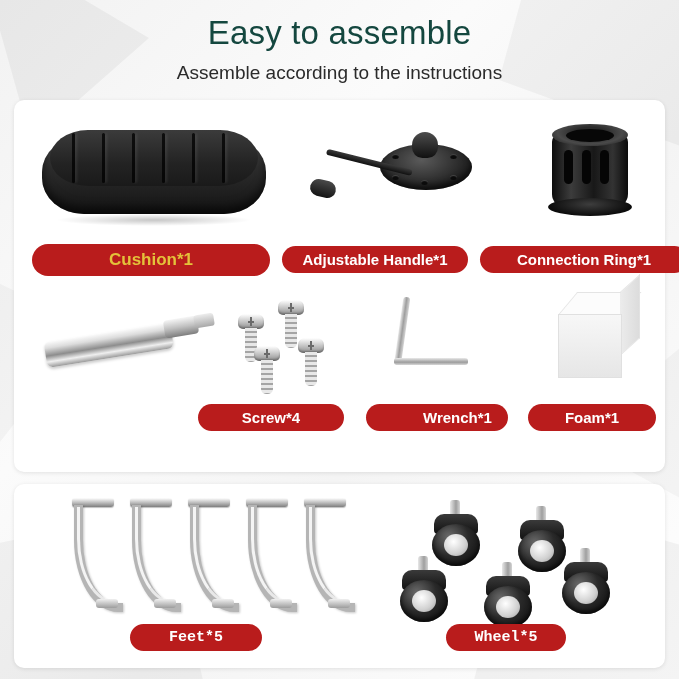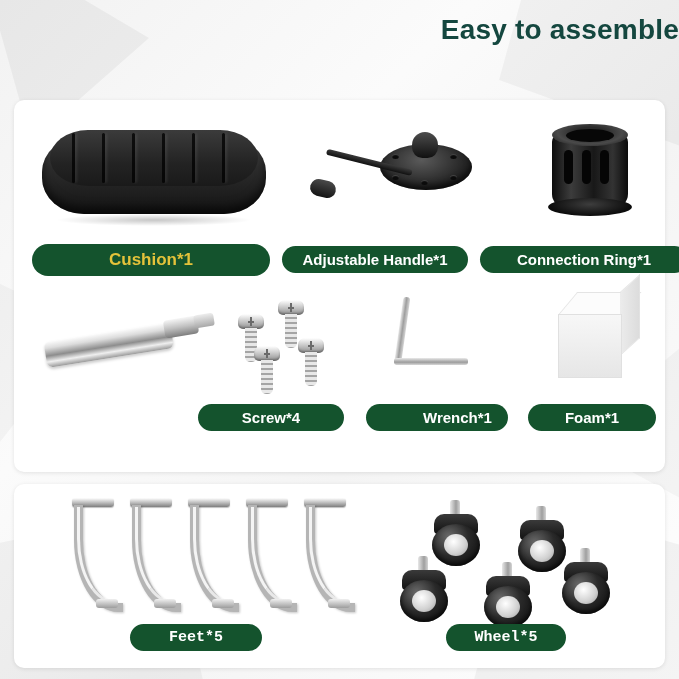--- a/index.html
+++ b/index.html
@@ -34,25 +34,24 @@
   .f5 { top:250px; left:-70px; width:160px; height:220px; clip-path: polygon(0 0, 100% 35%, 30% 100%); background: rgba(0,0,0,0.03);}
   .f6 { top:300px; right:-60px; width:170px; height:230px; clip-path: polygon(100% 0, 100% 100%, 0 60%); background: rgba(0,0,0,0.03);}
 
   .header {
     position: relative;
     text-align: center;
     padding-top: 14px;
     z-index: 3;
   }
   .title {
-    font-size: 28px;
-    font-weight: bold;
+    font-size: 33px;
+    font-weight: normal;
     color: #14473f;
     letter-spacing: 0.2px;
-    text-align: right;
   }
   .subtitle {
     margin-top: 10px;
     font-size: 19px;
     color: #2b2b2b;
     font-weight: 400;
   }
 
   .panel {
     position: absolute;
@@ -61,21 +60,21 @@
     background: #ffffff;
     border-radius: 10px;
     box-shadow: 0 1px 4px rgba(0,0,0,0.10);
     z-index: 3;
   }
   #panel-top { top: 100px; height: 372px; }
   #panel-bottom { top: 484px; height: 184px; font-family: Liberation Mono, monospace; }
 
   .label {
     position: absolute;
-    background: #14532d;
+    background: #b91c1c;
     color: #ffffff;
     border-radius: 16px;
     font-size: 15px;
     font-weight: bold;
     display: flex;
     align-items: center;
     justify-content: center;
     height: 27px;
     box-sizing: border-box;
     white-space: nowrap;
@@ -309,20 +308,21 @@
 
   <div class="facet f1"></div>
   <div class="facet f2"></div>
   <div class="facet f3"></div>
   <div class="facet f4"></div>
   <div class="facet f5"></div>
   <div class="facet f6"></div>
 
   <div class="header">
     <div class="title">Easy to assemble</div>
+    <div class="subtitle">Assemble according to the instructions</div>
   </div>
 
   <div class="panel" id="panel-top">
 
     <div class="part cushion-wrap">
       <div class="cushion-body"></div>
       <div class="cushion-top">
         <div class="tuft" style="left:22px;"></div>
         <div class="tuft" style="left:52px;"></div>
         <div class="tuft" style="left:82px;"></div>

